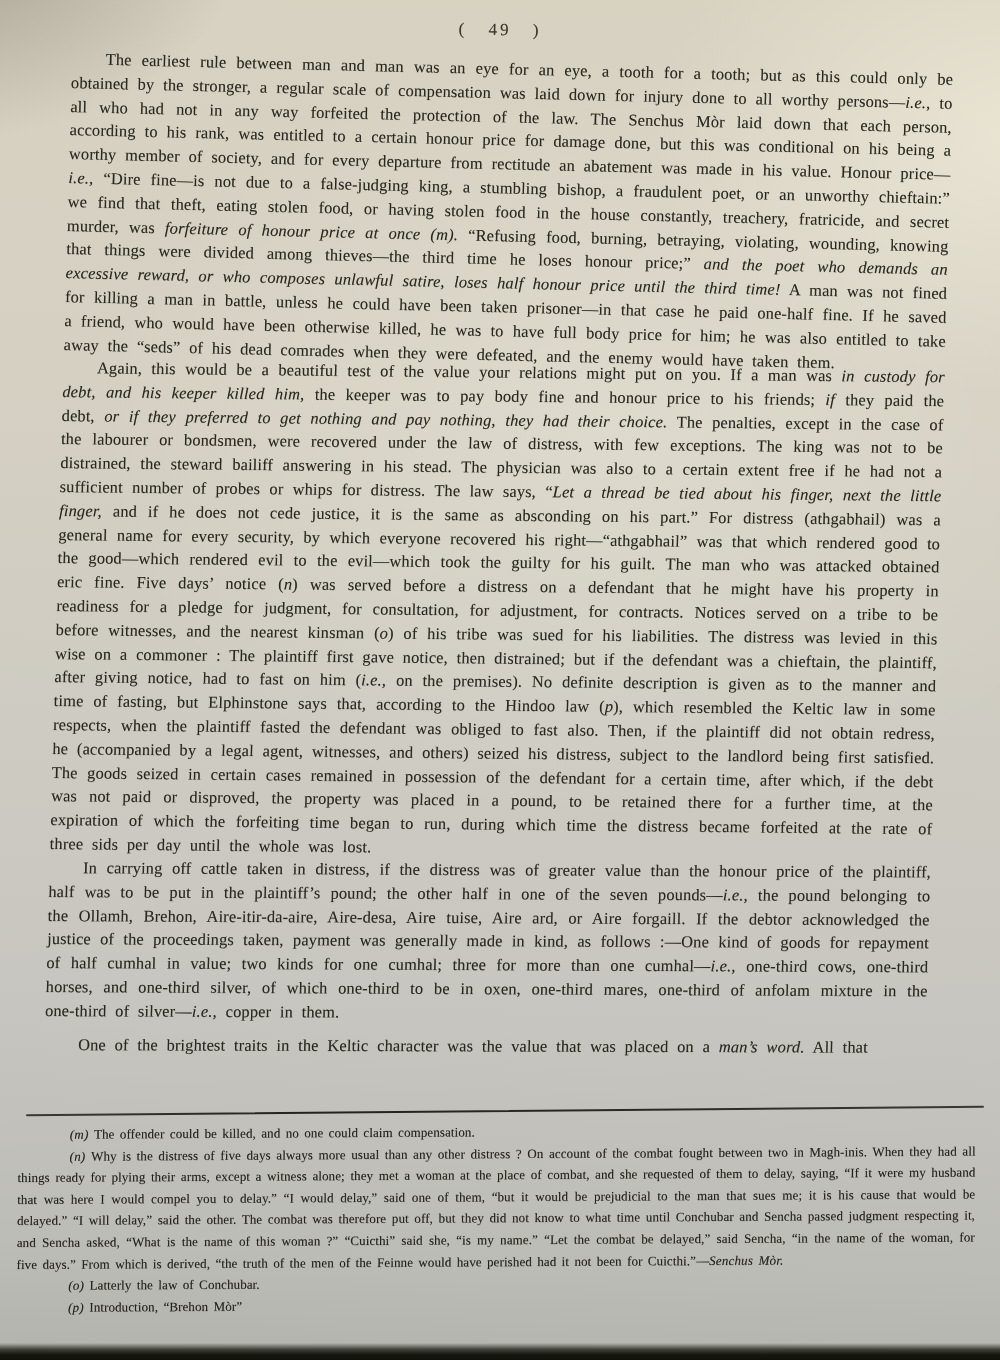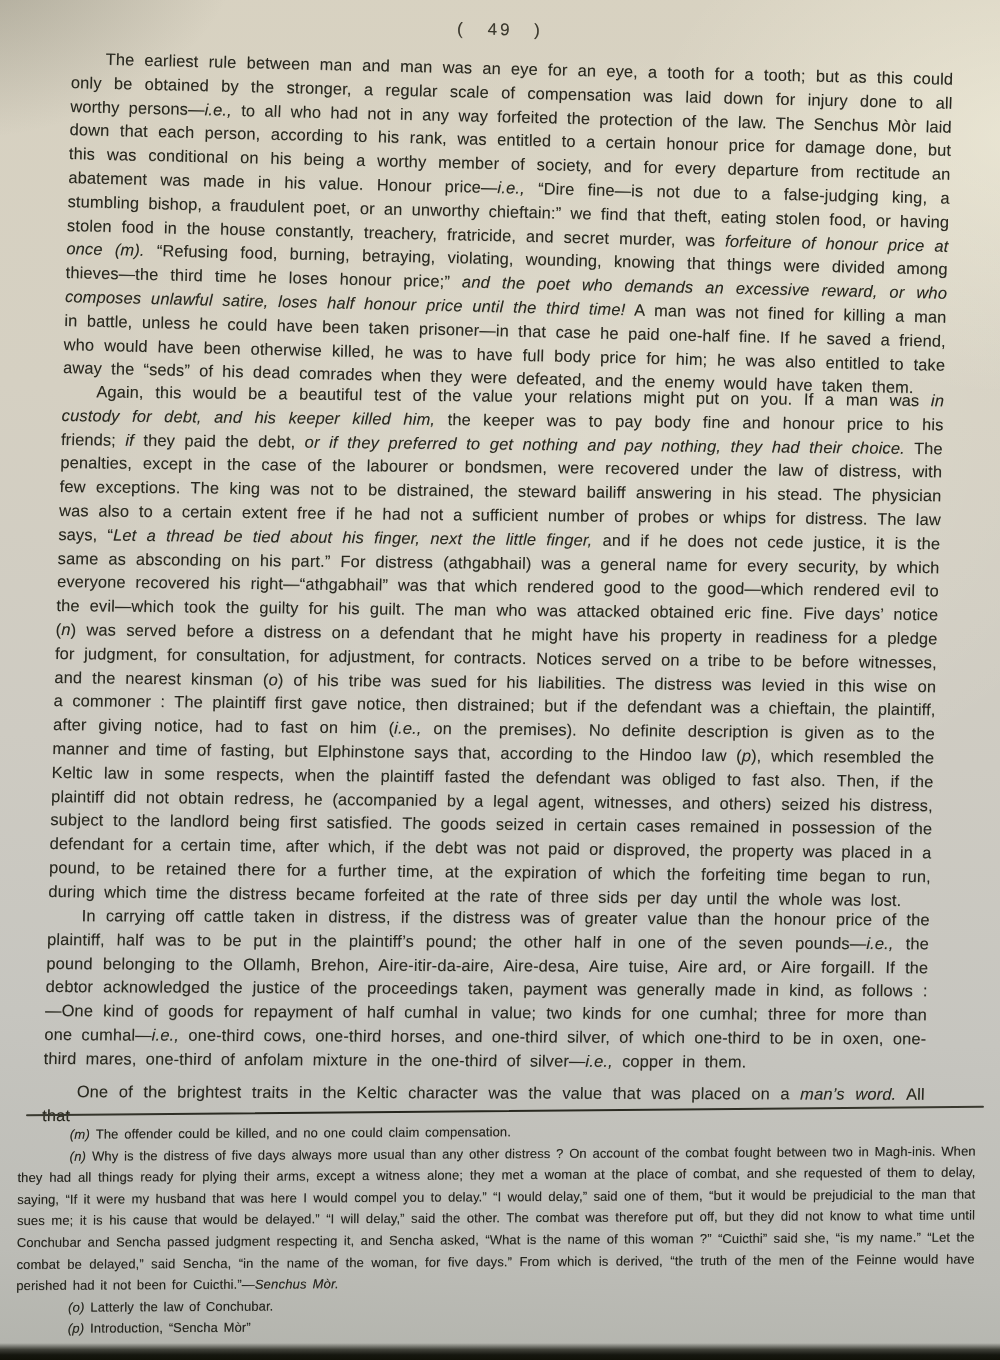--- a/index.html
+++ b/index.html
@@ -1,18 +1,18 @@
 <!DOCTYPE html>
 <html><head>
 <meta charset="utf-8">
 <style>
   html,body{margin:0;padding:0;background:#888;}
   .scan{
     position:relative;width:1000px;height:1360px;overflow:hidden;
-    font-family:Liberation Sans, sans-serif;
+    font-family:Liberation Serif, serif;
     background:
       radial-gradient(420px 300px at -50px -70px, rgba(75,74,60,0.38), rgba(75,74,60,0) 70%),
       radial-gradient(600px 420px at 102% 10%, rgba(255,252,232,0.45), rgba(255,252,232,0) 62%),
       radial-gradient(760px 560px at 62% 32%, rgba(255,255,242,0.22), rgba(255,255,242,0) 70%),
       linear-gradient(182deg, #d8d2c1 0%, #d5d0c2 30%, #cecbc2 55%, #c6c5bf 75%, #bcbcb6 92%, #b2b3ac 100%);
   }
   .page-number{
     position:absolute;top:20px;left:0;width:100%;text-align:center;
     font-size:17px;letter-spacing:3px;word-spacing:14px;color:#3b392e;
     transform:rotate(0.9deg);
@@ -62,18 +62,18 @@
     <p class="para t3"><span>In carrying off cattle taken in distress, if the distress was of greater value than the honour price of the plaintiff, half was to be put in the plaintiff’s pound; the other half in one of the seven pounds—</span><i>i.e.,</i><span> the pound belonging to the Ollamh, Brehon, Aire-itir-da-aire, Aire-desa, Aire tuise, Aire ard, or Aire forgaill.  If the debtor acknowledged the justice of the proceedings taken, payment was generally made in kind, as follows :—One kind of goods for repayment of half cumhal in value; two kinds for one cumhal; three for more than one cumhal—</span><i>i.e.,</i><span> one-third cows, one-third horses, and one-third silver, of which one-third to be in oxen, one-third mares, one-third of anfolam mixture in the one-third of silver—</span><i>i.e.,</i><span> copper in them.</span></p>
     <p class="para t4"><span>One of the brightest traits in the Keltic character was the value that was placed on a </span><i>man’s word.</i><span>  All that</span></p>
   </div>
 
   <div class="rule"></div>
 
   <div class="footnotes">
     <p class="fnote"><i>(m) </i><span>The offender could be killed, and no one could claim compensation.</span></p>
     <p class="fnote"><i>(n) </i><span>Why is the distress of five days always more usual than any other distress ?  On account of the combat fought between two in Magh-inis.  When they had all things ready for plying their arms, except a witness alone; they met a woman at the place of combat, and she requested of them to delay, saying, “If it were my husband that was here I would compel you to delay.”  “I would delay,” said one of them, “but it would be prejudicial to the man that sues me; it is his cause that would be delayed.”  “I will delay,” said the other.  The combat was therefore put off, but they did not know to what time until Conchubar and Sencha passed judgment respecting it, and Sencha asked, “What is the name of this woman ?”  “Cuicthi” said she, “is my name.”  “Let the combat be delayed,” said Sencha, “in the name of the woman, for five days.”  From which is derived, “the truth of the men of the Feinne would have perished had it not been for Cuicthi.”—</span><i>Senchus Mòr.</i></p>
     <p class="fnote"><i>(o) </i><span>Latterly the law of Conchubar.</span></p>
-    <p class="fnote"><i>(p) </i><span>Introduction, “Sencha Mòr”</span></p>
+    <p class="fnote"><i>(p) </i><span>Introduction, “Brehon Mòr”</span></p>
   </div>
 
   <div class="bottom-edge"></div>
 
 </div>
 
 </body></html>

